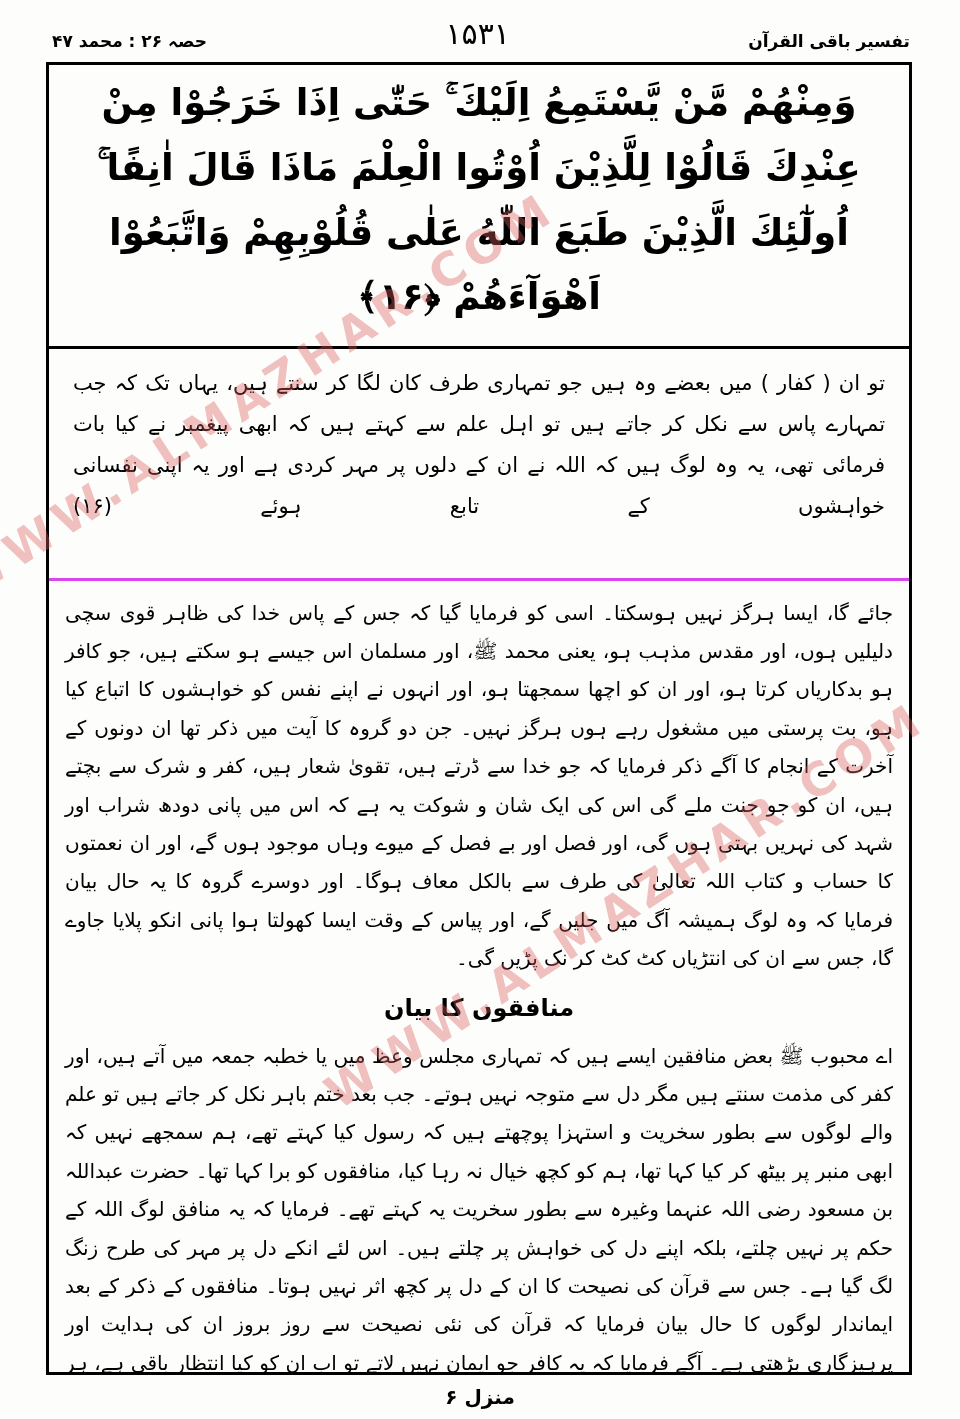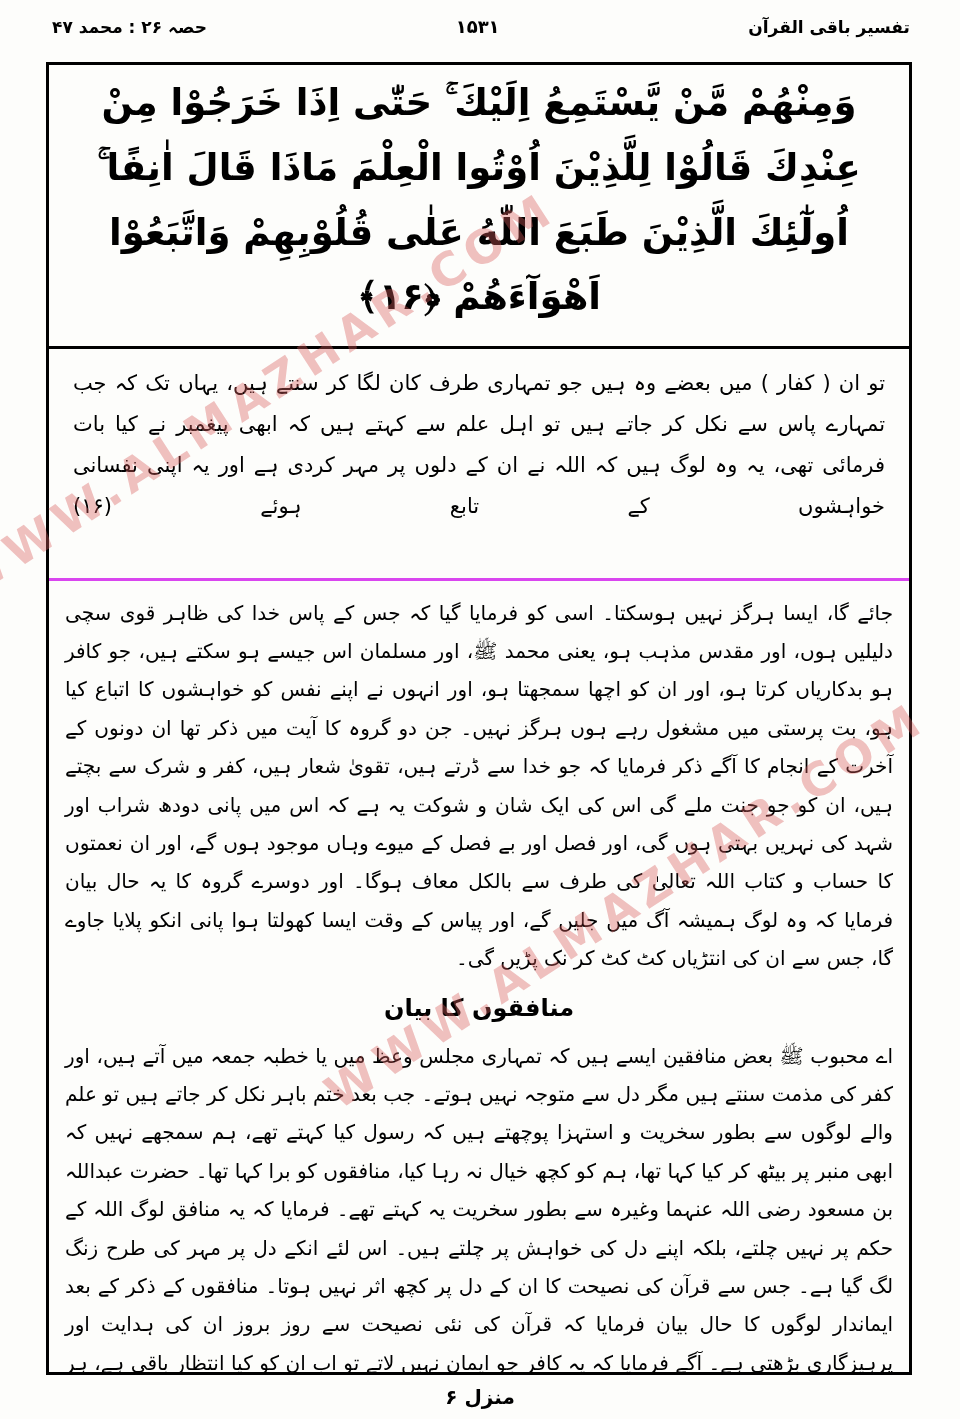--- a/index.html
+++ b/index.html
@@ -15,21 +15,21 @@
     direction:rtl;
     color:#000;
   }
 
   
   .page-header {
     position:absolute; top:16px; right:50px; left:52px;
     display:flex; justify-content:space-between; align-items:flex-end;
   }
   .hdr-book-title { font-size:17px; font-weight:bold; }
-  .hdr-page-number { font-size:18px; font-weight:bold; letter-spacing:6px; }
+  .hdr-page-number { font-size:30px; font-weight:normal; letter-spacing:6px; }
   .hdr-part-label { font-size:17px; font-weight:bold; }
 
   
   .content-box {
     position:absolute; top:62px; right:48px; left:46px; bottom:44px;
     border:3px solid #000;
     display:flex; flex-direction:column;
     overflow:hidden;
     background:transparent;
   }

